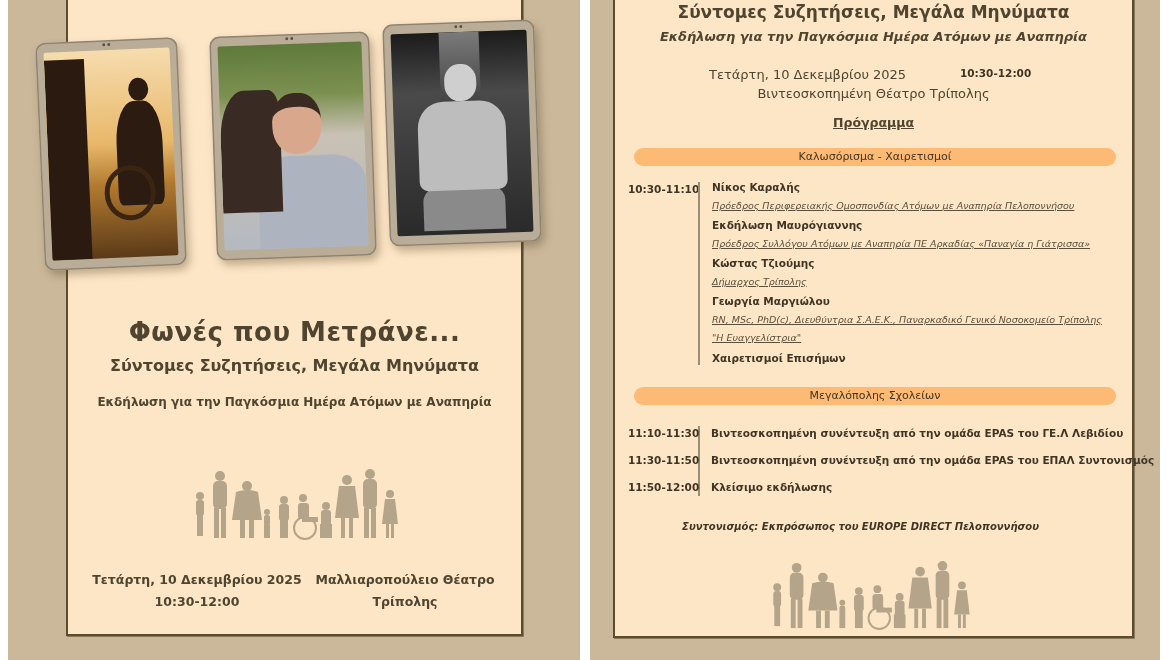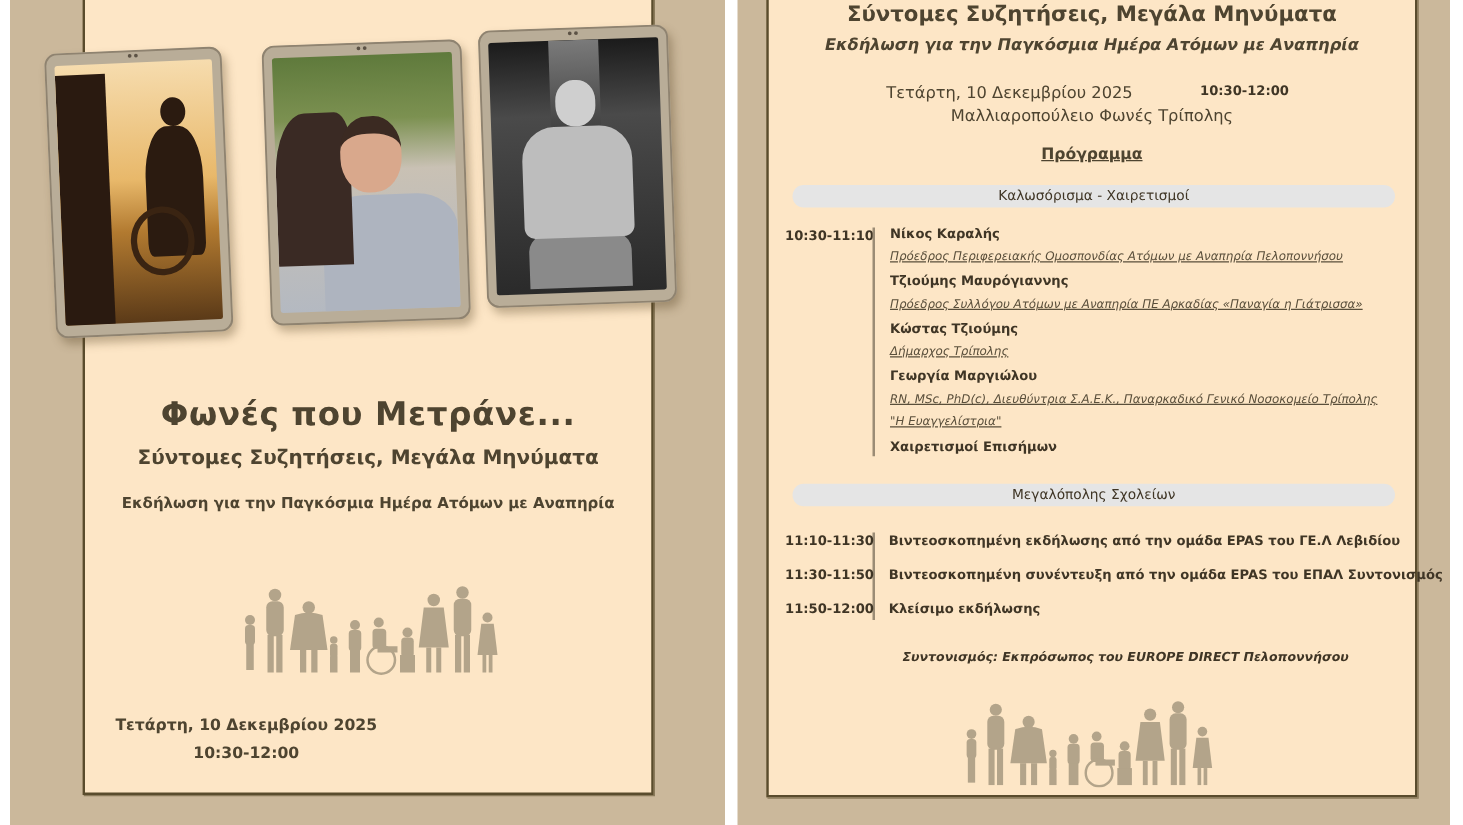--- a/index.html
+++ b/index.html
@@ -63,33 +63,33 @@
   
   .r-title { position: absolute; left: 613px; width: 521px; text-align: center; color: #4e4430; }
   .r-title.sub { top: 2px; font-size: 17px; font-weight: 600; }
   .r-title.event { top: 29px; font-size: 13px; font-style: italic; font-weight: 600; }
   .r-datetime { position: absolute; top: 67px; font-size: 13px; color: #4e4430; }
   .r-datetime.date { left: 709px; }
   .r-datetime.time { left: 960px; }
   .r-title.venue { top: 86px; font-size: 13px; }
   .r-title.program { top: 115px; font-size: 12.5px; font-weight: bold; text-decoration: underline; }
 
-  .section-bar { position: absolute; left: 634px; width: 482px; height: 18px; border-radius: 9px; background: #e5e5e5; text-align: center; font-size: 11px; line-height: 18px; color: #3f3525; }
+  .section-bar { position: absolute; left: 634px; width: 482px; height: 18px; border-radius: 9px; background: #fdba74; text-align: center; font-size: 11px; line-height: 18px; color: #3f3525; }
   .bar-1 { top: 148px; }
   .bar-2 { top: 387px; }
 
   .time { position: absolute; left: 628px; font-size: 10.5px; font-weight: bold; color: #3f3525; }
   .vline { position: absolute; left: 698px; width: 2px; background: #9b8c75; }
   .vline-1 { top: 182px; height: 183px; }
   .vline-2 { top: 426px; height: 70px; }
 
   .entry-name { position: absolute; left: 712px; font-size: 10.5px; font-weight: bold; color: #3f3525; }
   .entry-role { position: absolute; left: 712px; font-size: 9.5px; font-style: italic; color: #5a4f3b; text-decoration: underline; }
   .entry-school { position: absolute; left: 711px; font-size: 10.5px; font-weight: 600; color: #3f3525; }
-  .coord { position: absolute; left: 640px; width: 521px; top: 521px; text-align: center; font-size: 10px; font-style: italic; font-weight: 600; color: #3f3525; }
+  .coord { position: absolute; left: 600px; width: 521px; top: 521px; text-align: center; font-size: 10px; font-style: italic; font-weight: 600; color: #3f3525; }
 </style>
 </head>
 <body>
 
 <div class="panel panel-left">
   <div class="inner"></div>
 </div>
 
 <div class="tablet t1">
   <div class="cam">
@@ -170,53 +170,55 @@
       <rect x="194" y="56" width="3" height="14"></rect>
       <rect x="199" y="56" width="3" height="14"></rect>
   </svg>
 </div>
 
 <div class="l-info date">
   <div>Τετάρτη, 10 Δεκεμβρίου 2025</div>
   <div>10:30-12:00</div>
 </div>
 <div class="l-info venue">
+  <div>Μαλλιαροπούλειο Θέατρο</div>
+  <div>Τρίπολης</div>
 </div>
 
 <div class="panel panel-right">
   <div class="inner"></div>
 </div>
 
 <div class="r-title sub">Σύντομες Συζητήσεις, Μεγάλα Μηνύματα</div>
 <div class="r-title event">Εκδήλωση για την Παγκόσμια Ημέρα Ατόμων με Αναπηρία</div>
 <div class="r-datetime date">Τετάρτη, 10 Δεκεμβρίου 2025</div>
 <div class="r-datetime time">10:30-12:00</div>
-<div class="r-title venue">Μαλλιαροπούλειο Φωνές Τρίπολης</div>
+<div class="r-title venue">Βιντεοσκοπημένη Θέατρο Τρίπολης</div>
 <div class="r-title program">Πρόγραμμα</div>
 
 <div class="section-bar bar-1">Καλωσόρισμα - Χαιρετισμοί</div>
 <div class="time" style="top:183px">10:30-11:10</div>
 <div class="vline vline-1"></div>
 
 <div class="entry-name" style="top:181px">Νίκος Καραλής</div>
 <div class="entry-role" style="top:200px">Πρόεδρος Περιφερειακής Ομοσπονδίας Ατόμων με Αναπηρία Πελοποννήσου</div>
-<div class="entry-name" style="top:219px">Τζιούμης Μαυρόγιαννης</div>
+<div class="entry-name" style="top:219px">Εκδήλωση Μαυρόγιαννης</div>
 <div class="entry-role" style="top:238px">Πρόεδρος Συλλόγου Ατόμων με Αναπηρία ΠΕ Αρκαδίας «Παναγία η Γιάτρισσα»</div>
 <div class="entry-name" style="top:257px">Κώστας Τζιούμης</div>
 <div class="entry-role" style="top:276px">Δήμαρχος Τρίπολης</div>
 <div class="entry-name" style="top:295px">Γεωργία Μαργιώλου</div>
 <div class="entry-role" style="top:314px">RN, MSc, PhD(c), Διευθύντρια Σ.Α.Ε.Κ., Παναρκαδικό Γενικό Νοσοκομείο Τρίπολης</div>
 <div class="entry-role" style="top:332px">"Η Ευαγγελίστρια"</div>
 <div class="entry-name" style="top:352px">Χαιρετισμοί Επισήμων</div>
 
 <div class="section-bar bar-2">Μεγαλόπολης Σχολείων</div>
 <div class="vline vline-2"></div>
 
 <div class="time" style="top:427px">11:10-11:30</div>
-<div class="entry-school" style="top:427px">Βιντεοσκοπημένη εκδήλωσης από την ομάδα EPAS του ΓΕ.Λ Λεβιδίου</div>
+<div class="entry-school" style="top:427px">Βιντεοσκοπημένη συνέντευξη από την ομάδα EPAS του ΓΕ.Λ Λεβιδίου</div>
 <div class="time" style="top:454px">11:30-11:50</div>
 <div class="entry-school" style="top:454px">Βιντεοσκοπημένη συνέντευξη από την ομάδα EPAS του ΕΠΑΛ Συντονισμός</div>
 <div class="time" style="top:481px">11:50-12:00</div>
 <div class="entry-school" style="top:481px">Κλείσιμο εκδήλωσης</div>
 
 <div class="coord">Συντονισμός: Εκπρόσωπος του EUROPE DIRECT Πελοποννήσου</div>
 
 <div class="silhouette sil-right">
   <svg width="205" height="70" viewBox="0 0 210 72" fill="#b3a48a">
     <circle cx="8" cy="28" r="4"></circle>

